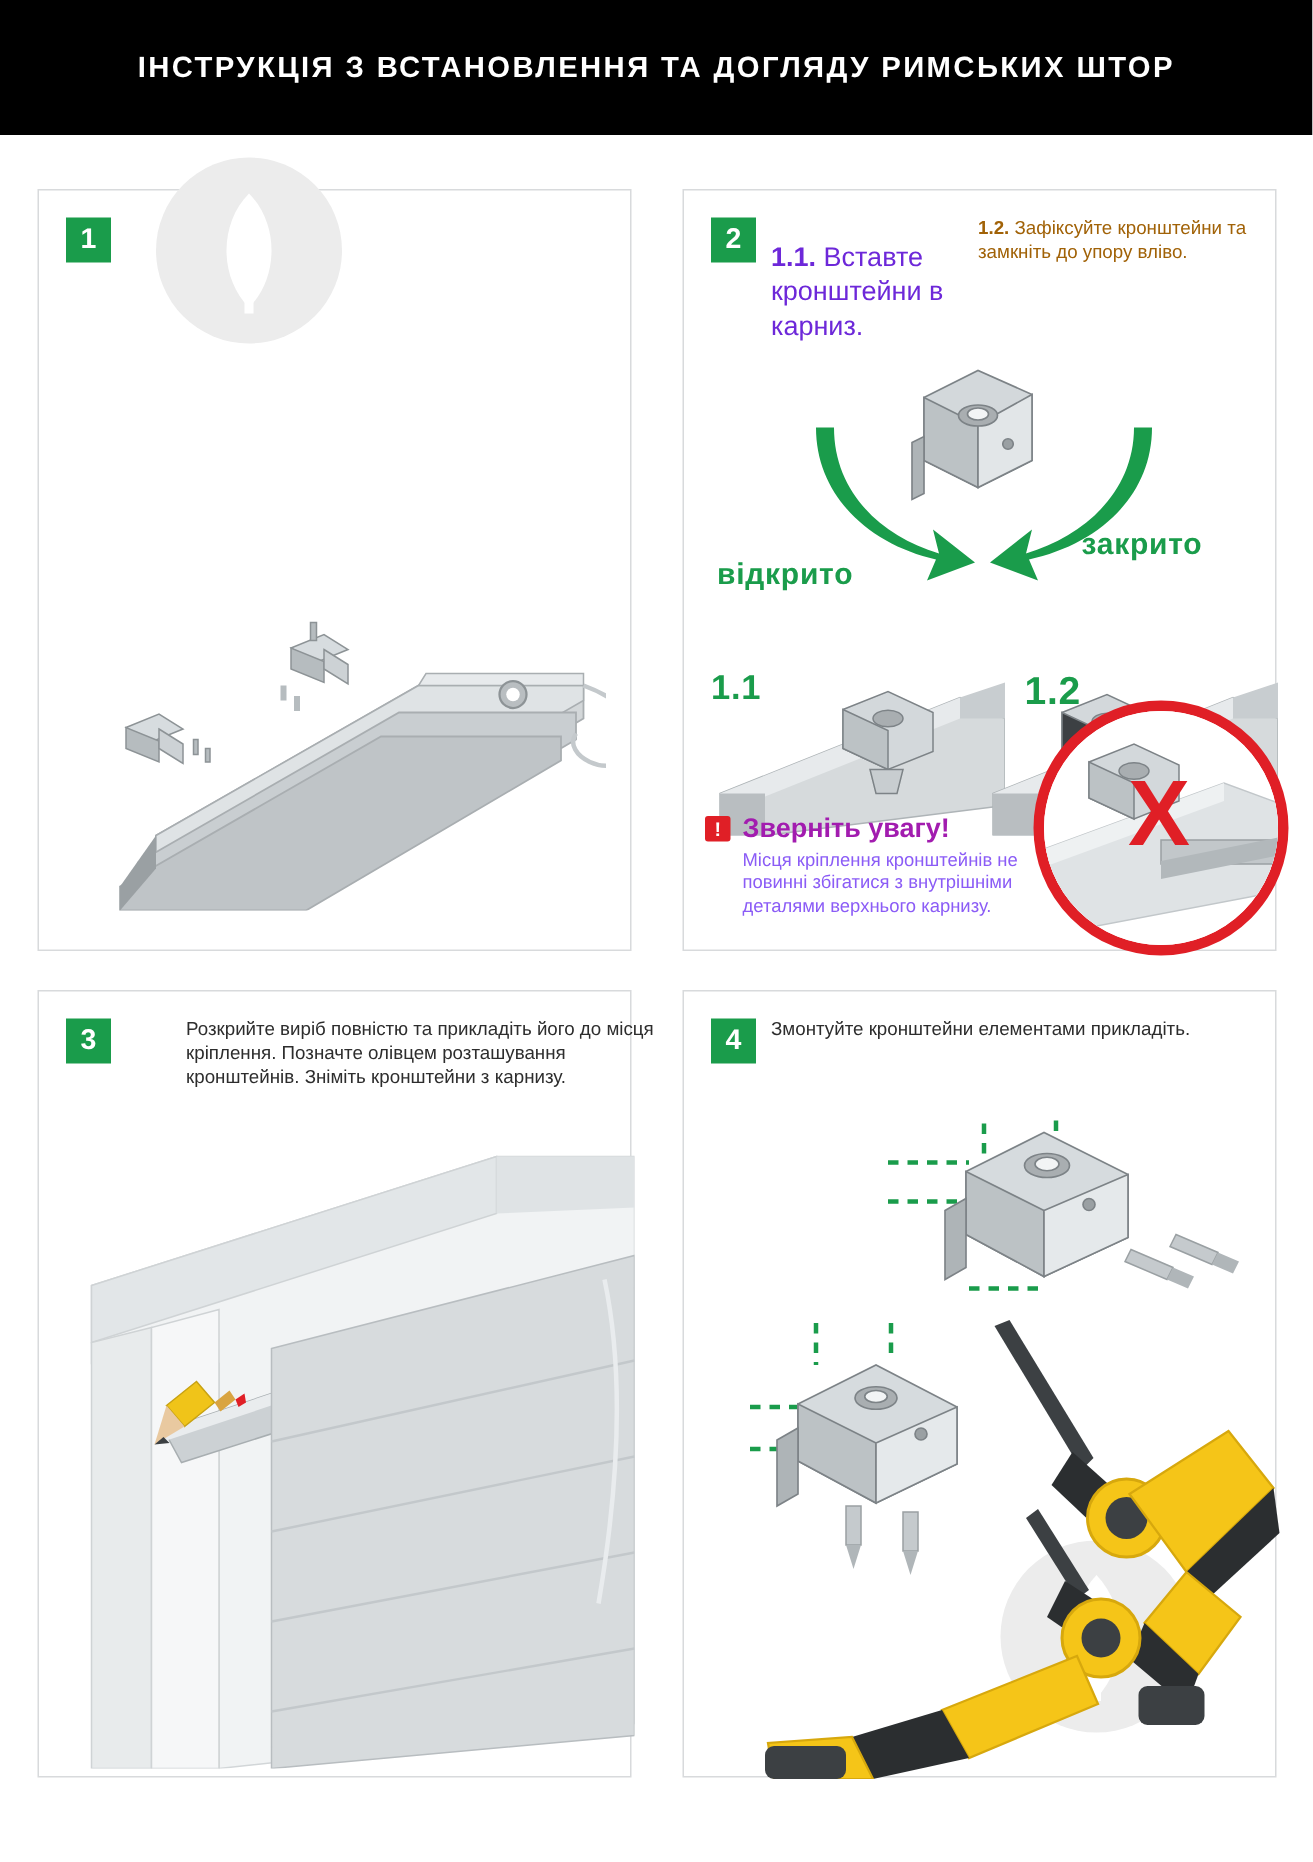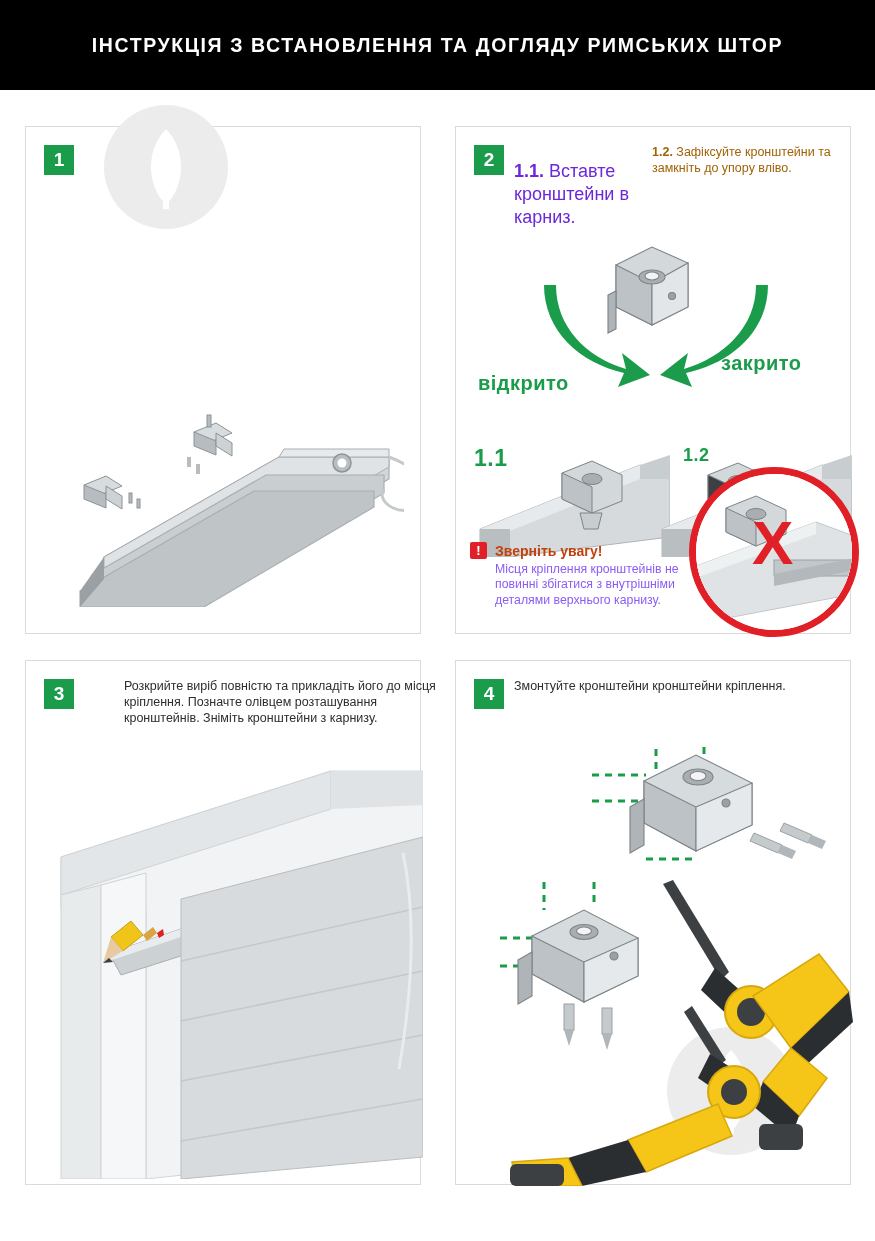--- a/index.html
+++ b/index.html
@@ -94,23 +94,23 @@
   .bang {
     width: 17px; height: 17px;
     background: #e01f26;
     color: #fff;
     font-weight: bold;
     font-size: 13px;
     display: flex; align-items: center; justify-content: center;
     border-radius: 2px;
   }
   .attention-title {
-    color: #c2410c;
+    color: #a21caf;
     font-weight: bold;
-    font-size: 14px;
+    font-size: 18px;
   }
   .attention-body {
     font-size: 12.3px;
     line-height: 1.25;
     color: #8b5cf6;
     padding-left: 25px;
   }
 
   .red-circle {
     position: absolute;
@@ -206,21 +206,21 @@
       </g>
 
       <path d="M100 88 C100 130, 130 160, 170 172 l-4 -16 l28 22 l-32 12 l6 -14 C124 166, 88 134, 88 88 Z" fill="#1a9c4b"></path>
       <path d="M300 88 C300 130, 268 160, 228 172 l4 -16 l-28 22 l32 12 l-6 -14 C276 166, 312 134, 312 88 Z" fill="#1a9c4b"></path>
     </svg>
 
     <div class="label-green" style="left:22px; top:225px; font-size:20px;margin-top:20px;">відкрито</div>
     <div class="label-green" style="left:265px; top:225px; font-size:20px;">закрито</div>
 
     <div class="label-green" style="left:18px; top:318px; font-size:23px;">1.1</div>
-    <div class="label-green" style="left:198px; top:318px; font-size:18px;margin-left:29px;">1.2</div>
+    <div class="label-green" style="left:198px; top:318px; font-size:26px;margin-left:29px;">1.2</div>
 
     <svg class="art" style="left:14px; top:290px;" width="200" height="140" viewBox="0 0 200 140">
       <path d="M10 112 L170 48 L200 62 L200 120 L40 140 L10 140 Z" fill="#d6dadc" stroke="#aeb4b7" stroke-width="1"></path>
       <path d="M10 112 L170 48 L170 62 L10 126 Z" fill="#e7eaec"></path>
       <path d="M170 48 L200 38 L200 62 L170 62 Z" fill="#c8cdd0"></path>
       <rect x="10" y="112" width="30" height="28" fill="#b9bec1"></rect>
 
       <g stroke="#7d8387" stroke-width="1">
         <path d="M92 56 L122 44 L152 58 L152 84 L122 96 L92 82 Z" fill="#d3d8db"></path>
         <path d="M92 56 L122 70 L122 96 L92 82 Z" fill="#bcc2c5"></path>
@@ -298,21 +298,21 @@
         <path d="M126 184 L132 180 L133 186 L128 189 Z" fill="#e01f26"></path>
         <path d="M80 188 L92 202 L72 214 Z" fill="#e9c9a0"></path>
         <path d="M72 214 L78 209 L82 213 Z" fill="#3c4043"></path>
       </g>
     </svg>
 
   </div>
 
   <div class="panel" id="panel-4">
     <div class="step-badge">4</div>
-    <div class="step-text" style="width:310px;">Змонтуйте кронштейни кронштейни кріплення.</div>
+    <div class="step-text" style="width:310px;">Змонтуйте кронштейни елементами прикладіть.</div>
 
     <svg class="art" style="left:200px; top:355px;" width="150" height="150" viewBox="0 0 150 150">
       <circle cx="75" cy="75" r="64" fill="#ececec"></circle>
       <path d="M75 34 C54 56, 54 94, 75 116 C96 94, 96 56, 75 34 Z" fill="#ffffff"></path>
       <rect x="72" y="64" width="6" height="54" fill="#ffffff"></rect>
     </svg>
 
     <svg class="art" style="left:130px; top:80px;" width="260" height="180" viewBox="0 0 260 180">
 
       <g stroke="#1a9c4b" stroke-width="3" stroke-dasharray="7 6" fill="none">

